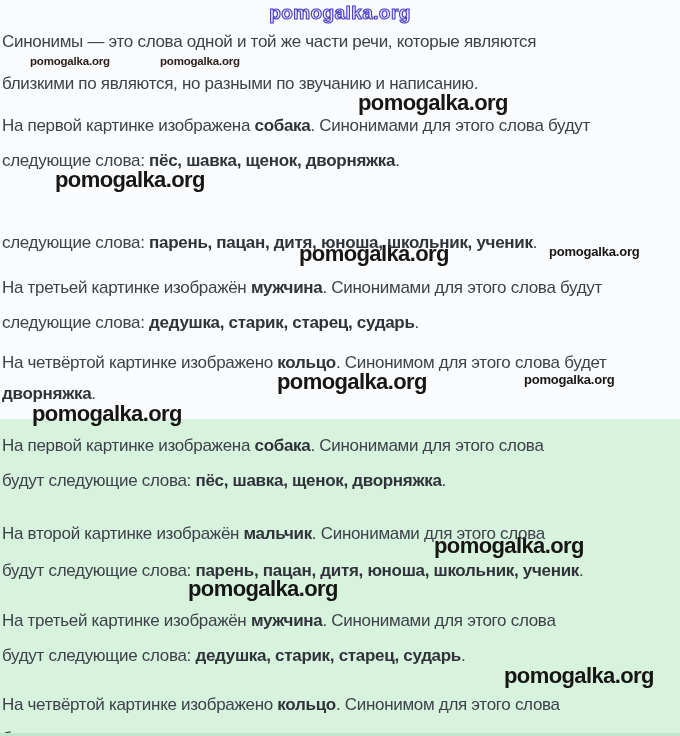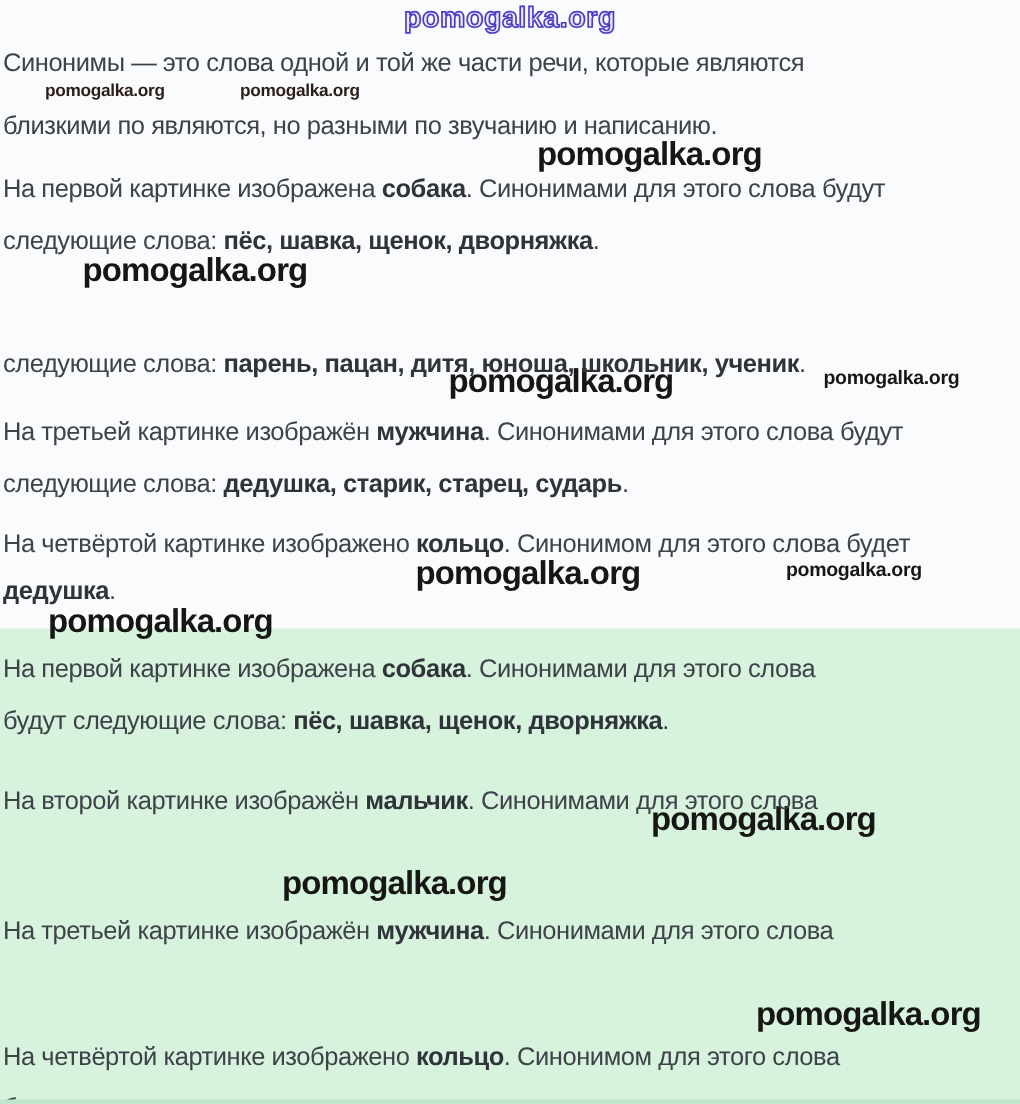--- a/index.html
+++ b/index.html
@@ -78,34 +78,40 @@
   <div class="line" style="top:277px">
     <span>На третьей картинке изображён </span><b>мужчина</b><span>. Синонимами для этого слова будут</span>
   </div>
   <div class="line" style="top:312px">
     <span>следующие слова: </span><b>дедушка, старик, старец, сударь</b><span>.</span>
   </div>
   <div class="line" style="top:352px">
     <span>На четвёртой картинке изображено </span><b>кольцо</b><span>. Синонимом для этого слова будет</span>
   </div>
   <div class="line" style="top:383px">
-    <span></span><b>дедушка</b><span>.</span>
+    <span></span><b>дворняжка</b><span>.</span>
   </div>
 
   <div class="line" style="top:435px">
     <span>На первой картинке изображена </span><b>собака</b><span>. Синонимами для этого слова</span>
   </div>
   <div class="line" style="top:470px">
     <span>будут следующие слова: </span><b>пёс, шавка, щенок, дворняжка</b><span>.</span>
   </div>
   <div class="line" style="top:523px">
     <span>На второй картинке изображён </span><b>мальчик</b><span>. Синонимами для этого слова</span>
   </div>
+  <div class="line" style="top:560px">
+    <span>будут следующие слова: </span><b>парень, пацан, дитя, юноша, школьник, ученик</b><span>.</span>
+  </div>
   <div class="line" style="top:610px">
     <span>На третьей картинке изображён </span><b>мужчина</b><span>. Синонимами для этого слова</span>
+  </div>
+  <div class="line" style="top:645px">
+    <span>будут следующие слова: </span><b>дедушка, старик, старец, сударь</b><span>.</span>
   </div>
   <div class="line" style="top:694px">
     <span>На четвёртой картинке изображено </span><b>кольцо</b><span>. Синонимом для этого слова</span>
   </div>
   <div class="line" style="top:728px">
     <span>б</span>
   </div>
 
   <div id="green-edge"></div>
 </div>

